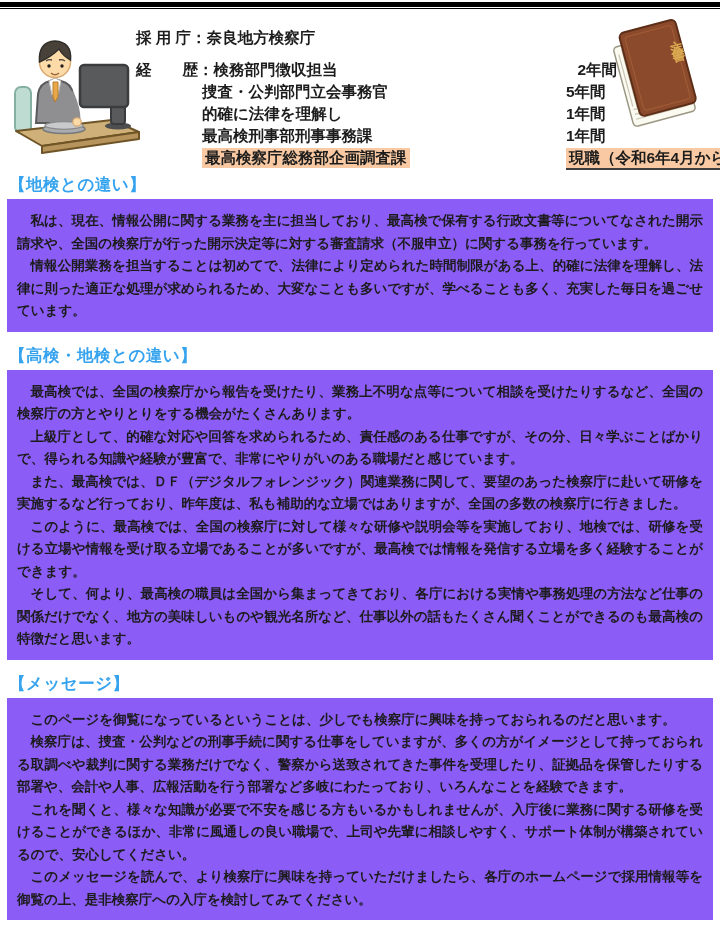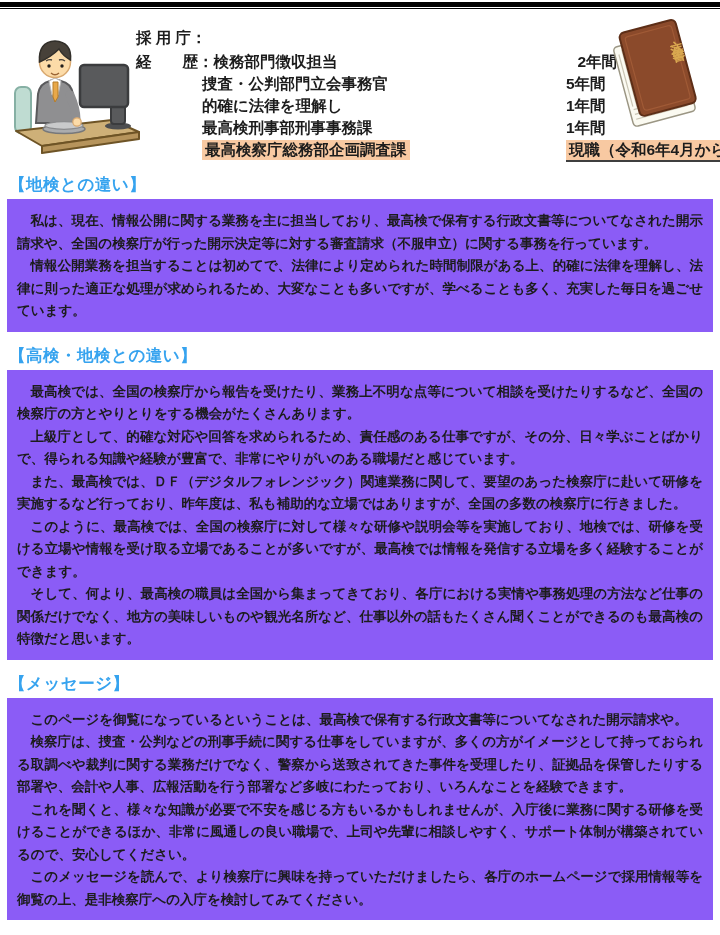--- a/index.html
+++ b/index.html
@@ -10,21 +10,21 @@
   }
   
   .top-rule-thick{height:5px;background:#000;margin-top:2px;}
   .top-rule-thin{height:1px;background:#000;margin-top:1px;}
 
   
   .profile{position:relative;height:152px;}
   .illustration{position:absolute;left:12px;top:18px;width:128px;height:128px;}
   .career{position:absolute;left:136px;top:18px;width:582px;font-size:15.5px;}
   .crow{display:flex;align-items:center;height:22px;line-height:22px;white-space:nowrap;}
-  .crow.first{margin-bottom:2px;}
+  .crow.first{margin-bottom:10px;}
   .clabel{flex:0 0 66px;}
   .cpos{flex:0 0 364px;}
   .cdur{flex:1;}
   .hl{background:#f8c9a2;display:inline-block;padding:0 3px;line-height:20px;}
   .hl-underline{border-bottom:2px solid #3f3f3f;}
   .book{position:absolute;right:10px;top:6px;width:104px;height:122px;}
   .book-title{
     position:absolute;left:57px;top:16px;
     writing-mode:vertical-rl;transform:rotate(-15deg);transform-origin:50% 0;
     color:#d9a850;font-size:12.5px;letter-spacing:3px;
@@ -71,20 +71,21 @@
     <rect x="99" y="77" width="14" height="20" rx="3" fill="#595a5c" stroke="#3b3c3e" stroke-width="2"></rect>
     <rect x="68" y="38" width="48" height="42" rx="4" fill="#595a5c" stroke="#3b3c3e" stroke-width="2.5"></rect>
 
     <path d="M58,68 Q64,82 64,92" stroke="#8f8f91" stroke-width="9" fill="none" stroke-linecap="round"></path>
     <circle cx="65" cy="95" r="4.2" fill="#fcdba8" stroke="#d9a970" stroke-width="1.2"></circle>
   </svg>
 
   <div class="career">
     <div class="crow first">
       <span class="clabel">採 用 庁：</span>
+      <span class="cpos">奈良地方検察庁</span>
       <span class="cdur"></span>
     </div>
     <div class="crow">
       <span class="clabel">経　　歴：</span>
       <span class="cpos">検務部門徴収担当</span>
       <span class="cdur">2年間</span>
     </div>
     <div class="crow">
       <span class="clabel"></span>
       <span class="cpos">捜査・公判部門立会事務官</span>
@@ -133,19 +134,19 @@
   <div class="panel">
     <p>最高検では、全国の検察庁から報告を受けたり、業務上不明な点等について相談を受けたりするなど、全国の検察庁の方とやりとりをする機会がたくさんあります。</p>
     <p>上級庁として、的確な対応や回答を求められるため、責任感のある仕事ですが、その分、日々学ぶことばかりで、得られる知識や経験が豊富で、非常にやりがいのある職場だと感じています。</p>
     <p>また、最高検では、ＤＦ（デジタルフォレンジック）関連業務に関して、要望のあった検察庁に赴いて研修を実施するなど行っており、昨年度は、私も補助的な立場ではありますが、全国の多数の検察庁に行きました。</p>
     <p>このように、最高検では、全国の検察庁に対して様々な研修や説明会等を実施しており、地検では、研修を受ける立場や情報を受け取る立場であることが多いですが、最高検では情報を発信する立場を多く経験することができます。</p>
     <p>そして、何より、最高検の職員は全国から集まってきており、各庁における実情や事務処理の方法など仕事の関係だけでなく、地方の美味しいものや観光名所など、仕事以外の話もたくさん聞くことができるのも最高検の特徴だと思います。</p>
   </div>
 
   <h2 class="sec">【メッセージ】</h2>
   <div class="panel">
-    <p>このページを御覧になっているということは、最高検で保有する行政文書等についてなされた開示請求や。</p>
+    <p>このページを御覧になっているということは、少しでも検察庁に興味を持っておられるのだと思います。</p>
     <p>検察庁は、捜査・公判などの刑事手続に関する仕事をしていますが、多くの方がイメージとして持っておられる取調べや裁判に関する業務だけでなく、警察から送致されてきた事件を受理したり、証拠品を保管したりする部署や、会計や人事、広報活動を行う部署など多岐にわたっており、いろんなことを経験できます。</p>
     <p>これを聞くと、様々な知識が必要で不安を感じる方もいるかもしれませんが、入庁後に業務に関する研修を受けることができるほか、非常に風通しの良い職場で、上司や先輩に相談しやすく、サポート体制が構築されているので、安心してください。</p>
     <p>このメッセージを読んで、より検察庁に興味を持っていただけましたら、各庁のホームページで採用情報等を御覧の上、是非検察庁への入庁を検討してみてください。</p>
   </div>
 
 </div>
 
 </body></html>

